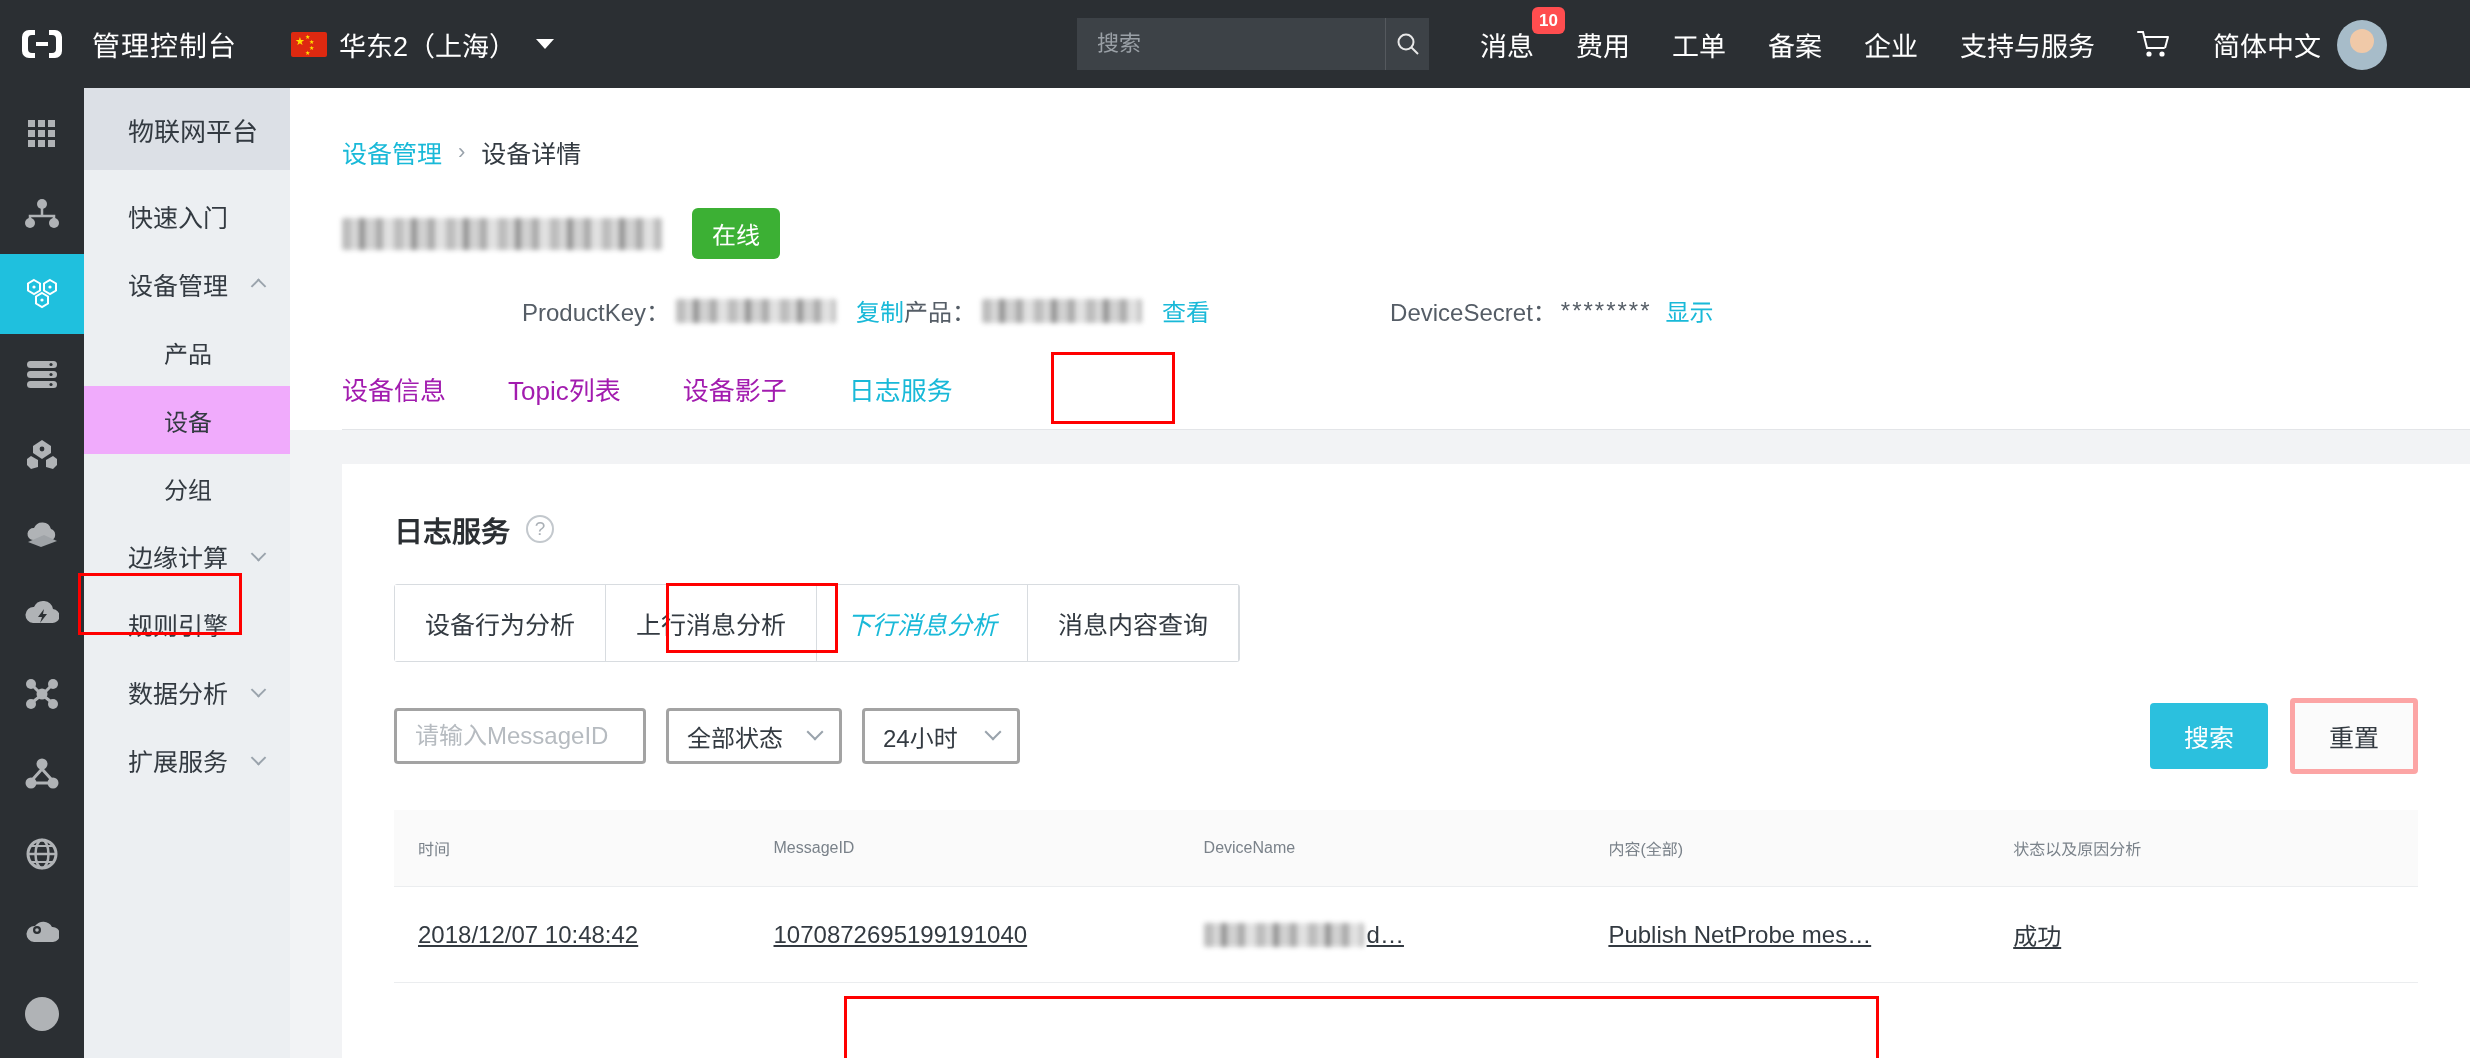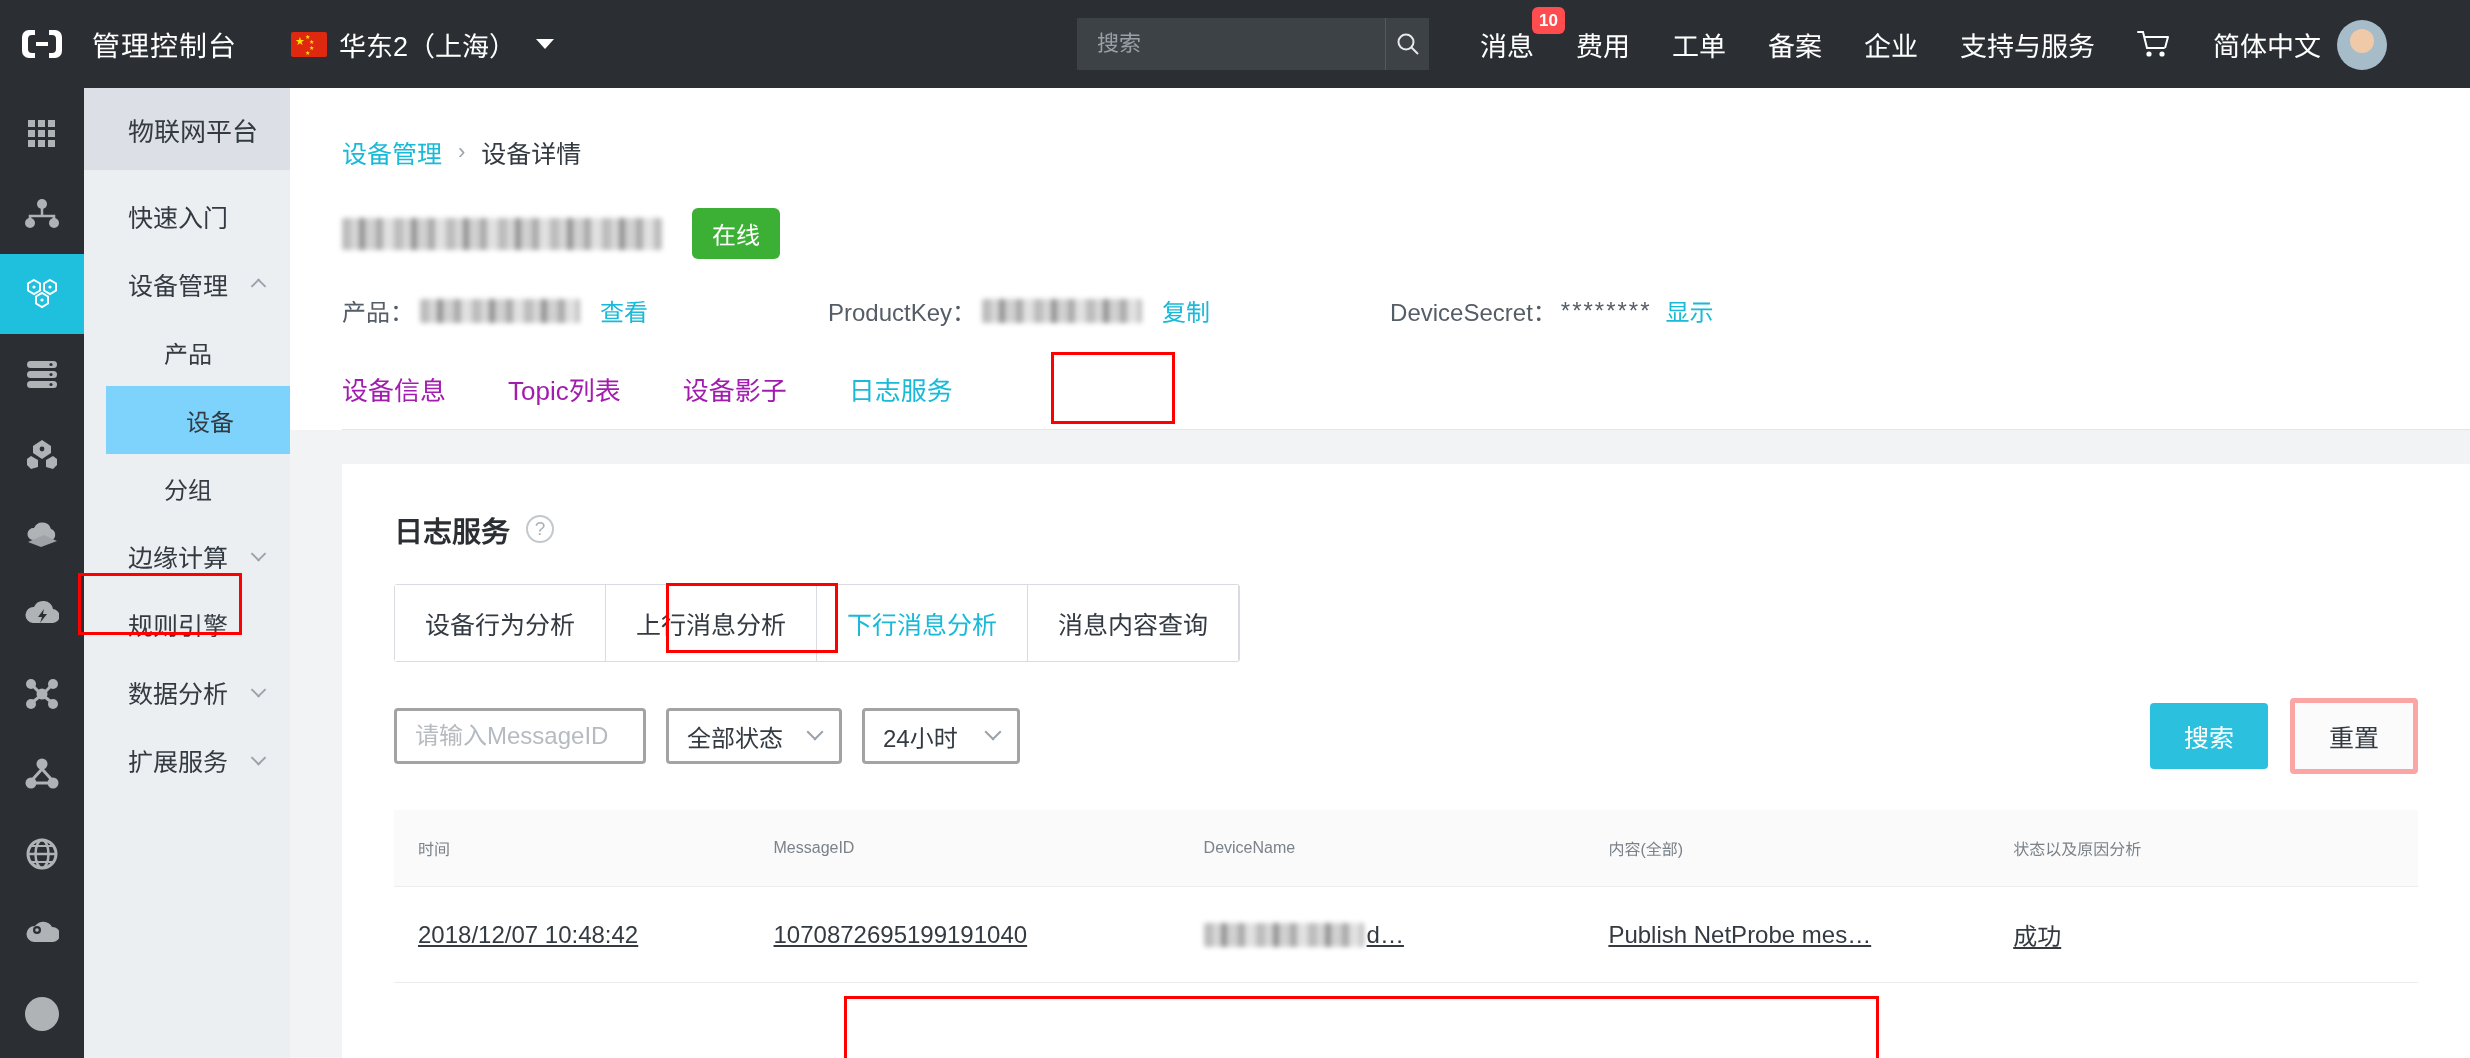--- a/index.html
+++ b/index.html
@@ -116,21 +116,21 @@
     font-size: 26px; flex: 0 0 82px;
   }
   .menu { padding-top: 12px; }
   .menu-item {
     height: 68px; display: flex; align-items: center;
     padding-left: 44px; padding-right: 22px;
     font-size: 25px; color: #333a41; cursor: pointer; position: relative;
   }
   .menu-item.sub { padding-left: 80px; font-size: 24px; }
   .menu-item.sub.active-item {
-    background: #7dd3fc; color: #333a41; margin-left: 22px;
+    background: #f0abfc; color: #333a41;
   }
   .menu-item .chev {
     position: absolute; right: 26px; top: 50%;
     width: 11px; height: 11px; border-right: 2px solid #9aa3ac;
     border-bottom: 2px solid #9aa3ac; transform: translateY(-70%) rotate(45deg);
   }
   .menu-item .chev.up { transform: translateY(-30%) rotate(-135deg); }
   .hl-box-device {
     position: absolute; left: 78px; top: 573px;
     width: 164px; height: 62px; border: 3px solid #ff0000;
@@ -197,21 +197,21 @@
   .subtabs {
     display: flex; margin-top: 34px; border: 1px solid #d8dce0;
     width: fit-content; border-radius: 3px; overflow: visible; position: relative;
   }
   .subtab {
     padding: 20px 30px; font-size: 25px; color: #333a41;
     border-right: 1px solid #d8dce0; cursor: pointer; white-space: nowrap;
     background: #ffffff;
   }
   .subtab:last-child { border-right: none; }
-  .subtab.active { color: #19b9d8; }
+  .subtab.active { color: #19b9d8; font-style: italic; }
   .hl-box-subtab {
     position: absolute; left: 271px; top: -2px;
     width: 172px; height: 70px; border: 3px solid #ff0000;
     pointer-events: none;
   }
 
   .filters { display: flex; align-items: center; margin-top: 36px; }
   .field {
     height: 56px; border: 3px solid #a3a3a3; border-radius: 4px;
     background: #fff; display: flex; align-items: center;
@@ -493,29 +493,29 @@
         <span class="bc-sep">›</span>
         <span class="bc-current">设备详情</span>
       </div>
 
       <div class="device-title-row">
         <span class="blur-text dev-name-blur"></span>
         <span class="status-badge">在线</span>
       </div>
 
       <div class="meta-row">
+        <span class="meta-cell" style="margin-left:180px">
+          <span class="meta-label">ProductKey：</span>
+          <span class="blur-text meta-blur"></span>
+          <span class="meta-action">复制</span>
+        </span>
         <span class="meta-cell">
           <span class="meta-label">产品：</span>
           <span class="blur-text meta-blur"></span>
           <span class="meta-action">查看</span>
-        </span>
-        <span class="meta-cell" style="margin-left:180px">
-          <span class="meta-label">ProductKey：</span>
-          <span class="blur-text meta-blur"></span>
-          <span class="meta-action">复制</span>
         </span>
         <span class="meta-cell" style="margin-left:180px">
           <span class="meta-label">DeviceSecret：</span>
           <span class="secret-stars">********</span>
           <span class="meta-action">显示</span>
         </span>
       </div>
 
       <div class="tabs-row">
         <span class="tab">设备信息</span>

